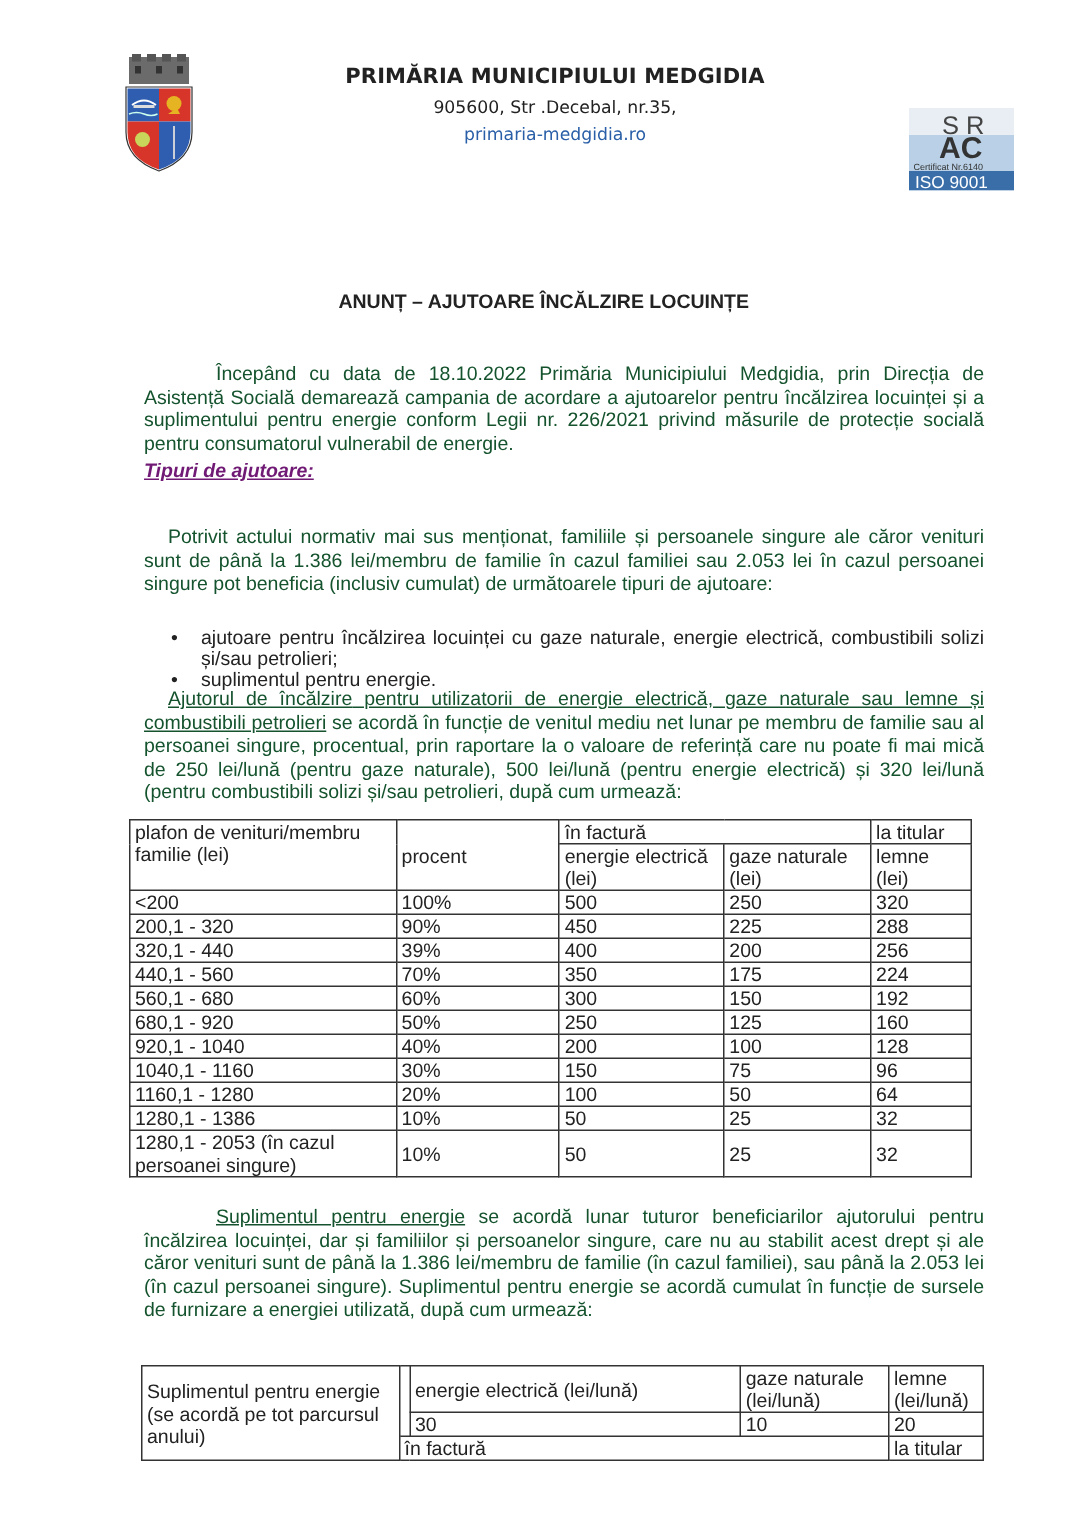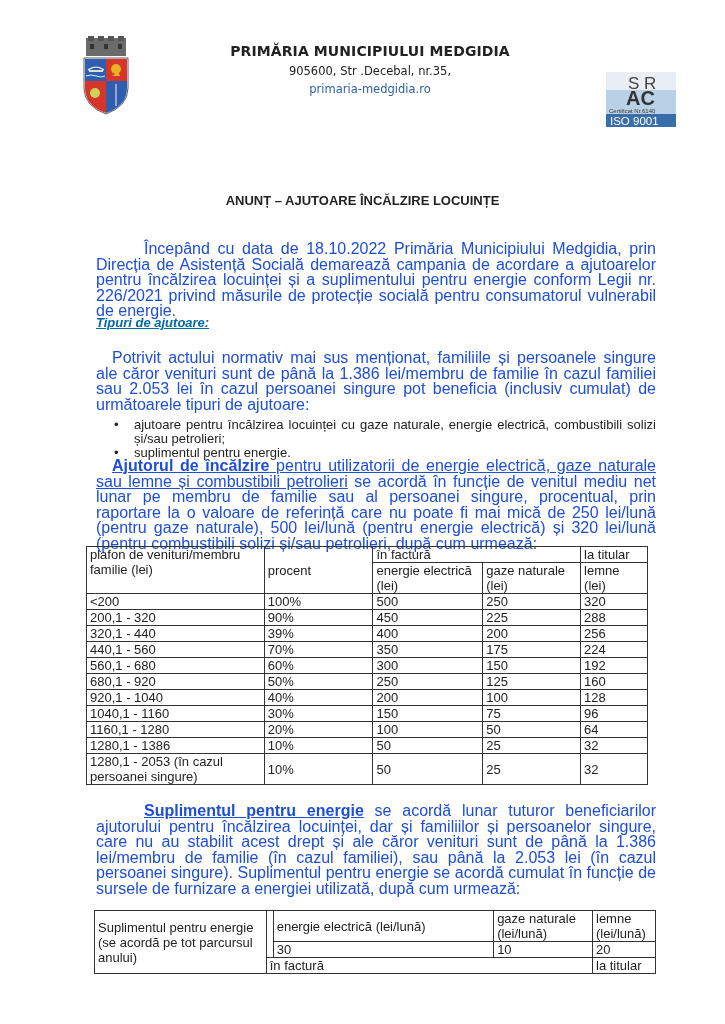--- a/index.html
+++ b/index.html
@@ -8,29 +8,29 @@
 
   .crest { position: absolute; left: 76px; top: 36px; width: 60px; height: 80px; }
   .header-block { position: absolute; left: 200px; top: 40px; width: 340px; text-align: center; font-family: "DejaVu Sans", sans-serif; }
   .org-name { font-size: 14px; font-weight: bold; letter-spacing: 0.1px; color: #222; line-height: 22px; }
   .hdr-line { font-size: 11.5px; line-height: 18px; color: #222; }
   .hdr-link { color: #2a5fa8; }
   .cert { position: absolute; left: 606px; top: 72px; width: 70px; height: 55px; }
 
   .doc-title { position: absolute; left: 0; width: 725px; top: 193px; text-align: center; font-size: 13px; font-weight: bold; color: #222; }
 
-  .p { position: absolute; left: 96px; width: 560px; font-size: 16px; line-height: 15.6px; text-align: justify; color: #1d4ed8; }
+  .p { position: absolute; left: 96px; width: 560px; font-size: 13px; line-height: 15.6px; text-align: justify; color: #14532d; }
   .indent { text-indent: 48px; }
   .indent2 { text-indent: 16px; }
-  .sec-title { position: absolute; left: 96px; top: 315px; font-size: 13px; font-weight: bold; font-style: italic; text-decoration: underline; color: #0369a1; }
+  .sec-title { position: absolute; left: 96px; top: 306px; font-size: 13px; font-weight: bold; font-style: italic; text-decoration: underline; color: #701a75; }
   .bullets { position: absolute; left: 96px; width: 560px; top: 418px; font-size: 13px; line-height: 14px; color: #222; }
   .bullets li { list-style: none; position: relative; padding-left: 38px; text-align: justify; }
   .bullets li::before { content: "•"; position: absolute; left: 18px; }
   .u { text-decoration: underline; }
-  .ub { text-decoration: underline; font-weight: bold; }
+  .ub { text-decoration: underline; font-weight: normal; }
 
   table { position: absolute; border-collapse: collapse; font-size: 13px; color: #222; }
   table td { border: 1px solid #333; padding: 0 3px; vertical-align: middle; line-height: 15px; }
   .t1 { left: 86px; top: 546px; width: 562px; }
   .t1 td { height: 16px; }
   .t2 { left: 94px; top: 910px; width: 562px; }
 </style>
 </head>
 <body>
 

